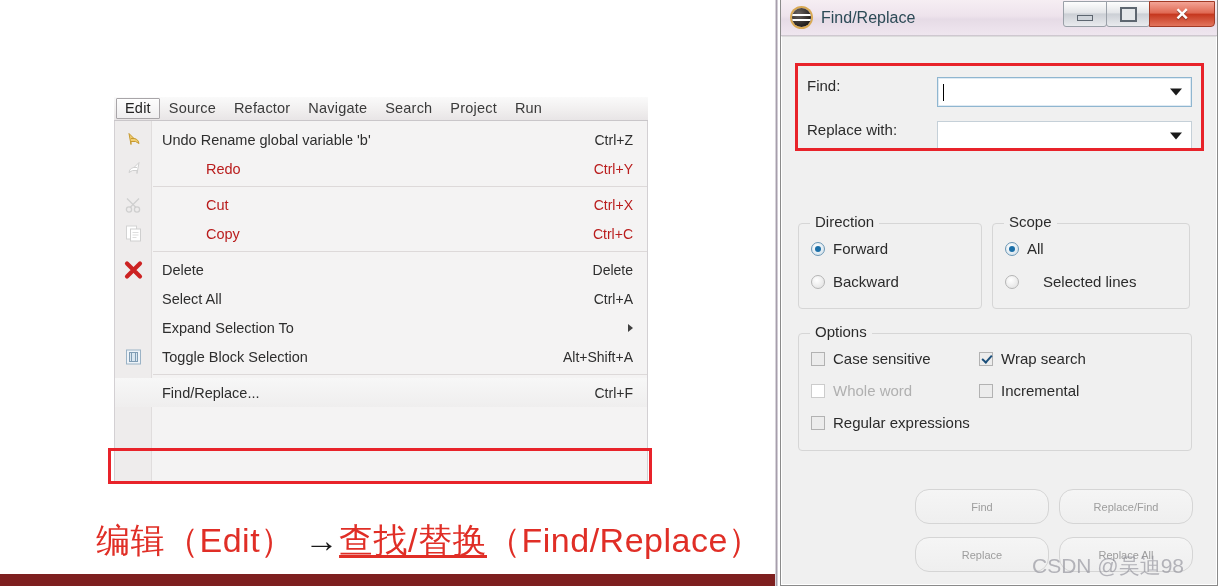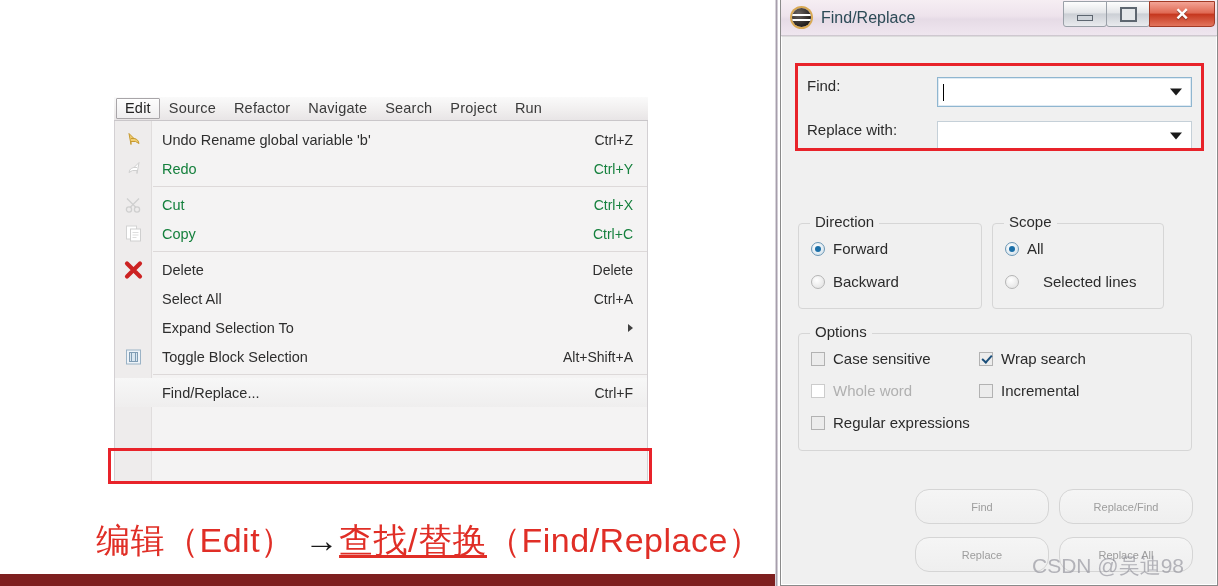--- a/index.html
+++ b/index.html
@@ -99,21 +99,21 @@
     color: #2e2e2e;
     white-space: nowrap;
     flex: 1;
   }
   .mrow .maccel {
     font-size: 14px;
     color: #2e2e2e;
     white-space: nowrap;
   }
   .mrow.disabled .mlabel,
-  .mrow.disabled .maccel { color: #15803d; }
+  .mrow.disabled .maccel { color: #b91c1c; margin-left: 44px; }
   .msep {
     height: 1px;
     background: #ddd9d9;
     margin: 3px 0 3px 38px;
     position: relative;
     z-index: 2;
   }
   .mrow .micon {
     position: absolute;
     left: 6px; top: 50%;
@@ -316,21 +316,21 @@
   .groupbox > .gtitle {
     position: absolute;
     top: -11px; left: 11px;
     background: #f0f0f0;
     padding: 0 5px;
     font-size: 15px;
     color: #2b2b2b;
     white-space: nowrap;
   }
   #group-direction { left: 16px; top: 186px; width: 184px; height: 86px; }
-  #group-scope     { left: 210px; top: 186px; width: 172px; height: 86px; }
+  #group-scope     { left: 210px; top: 186px; width: 198px; height: 86px; }
   #group-options   { left: 16px; top: 296px; width: 394px; height: 118px; text-align: center; }
 
   .radio-row, .check-row {
     position: absolute;
     display: flex;
     align-items: center;
     white-space: nowrap;
   }
   .radio {
     width: 14px; height: 14px;

